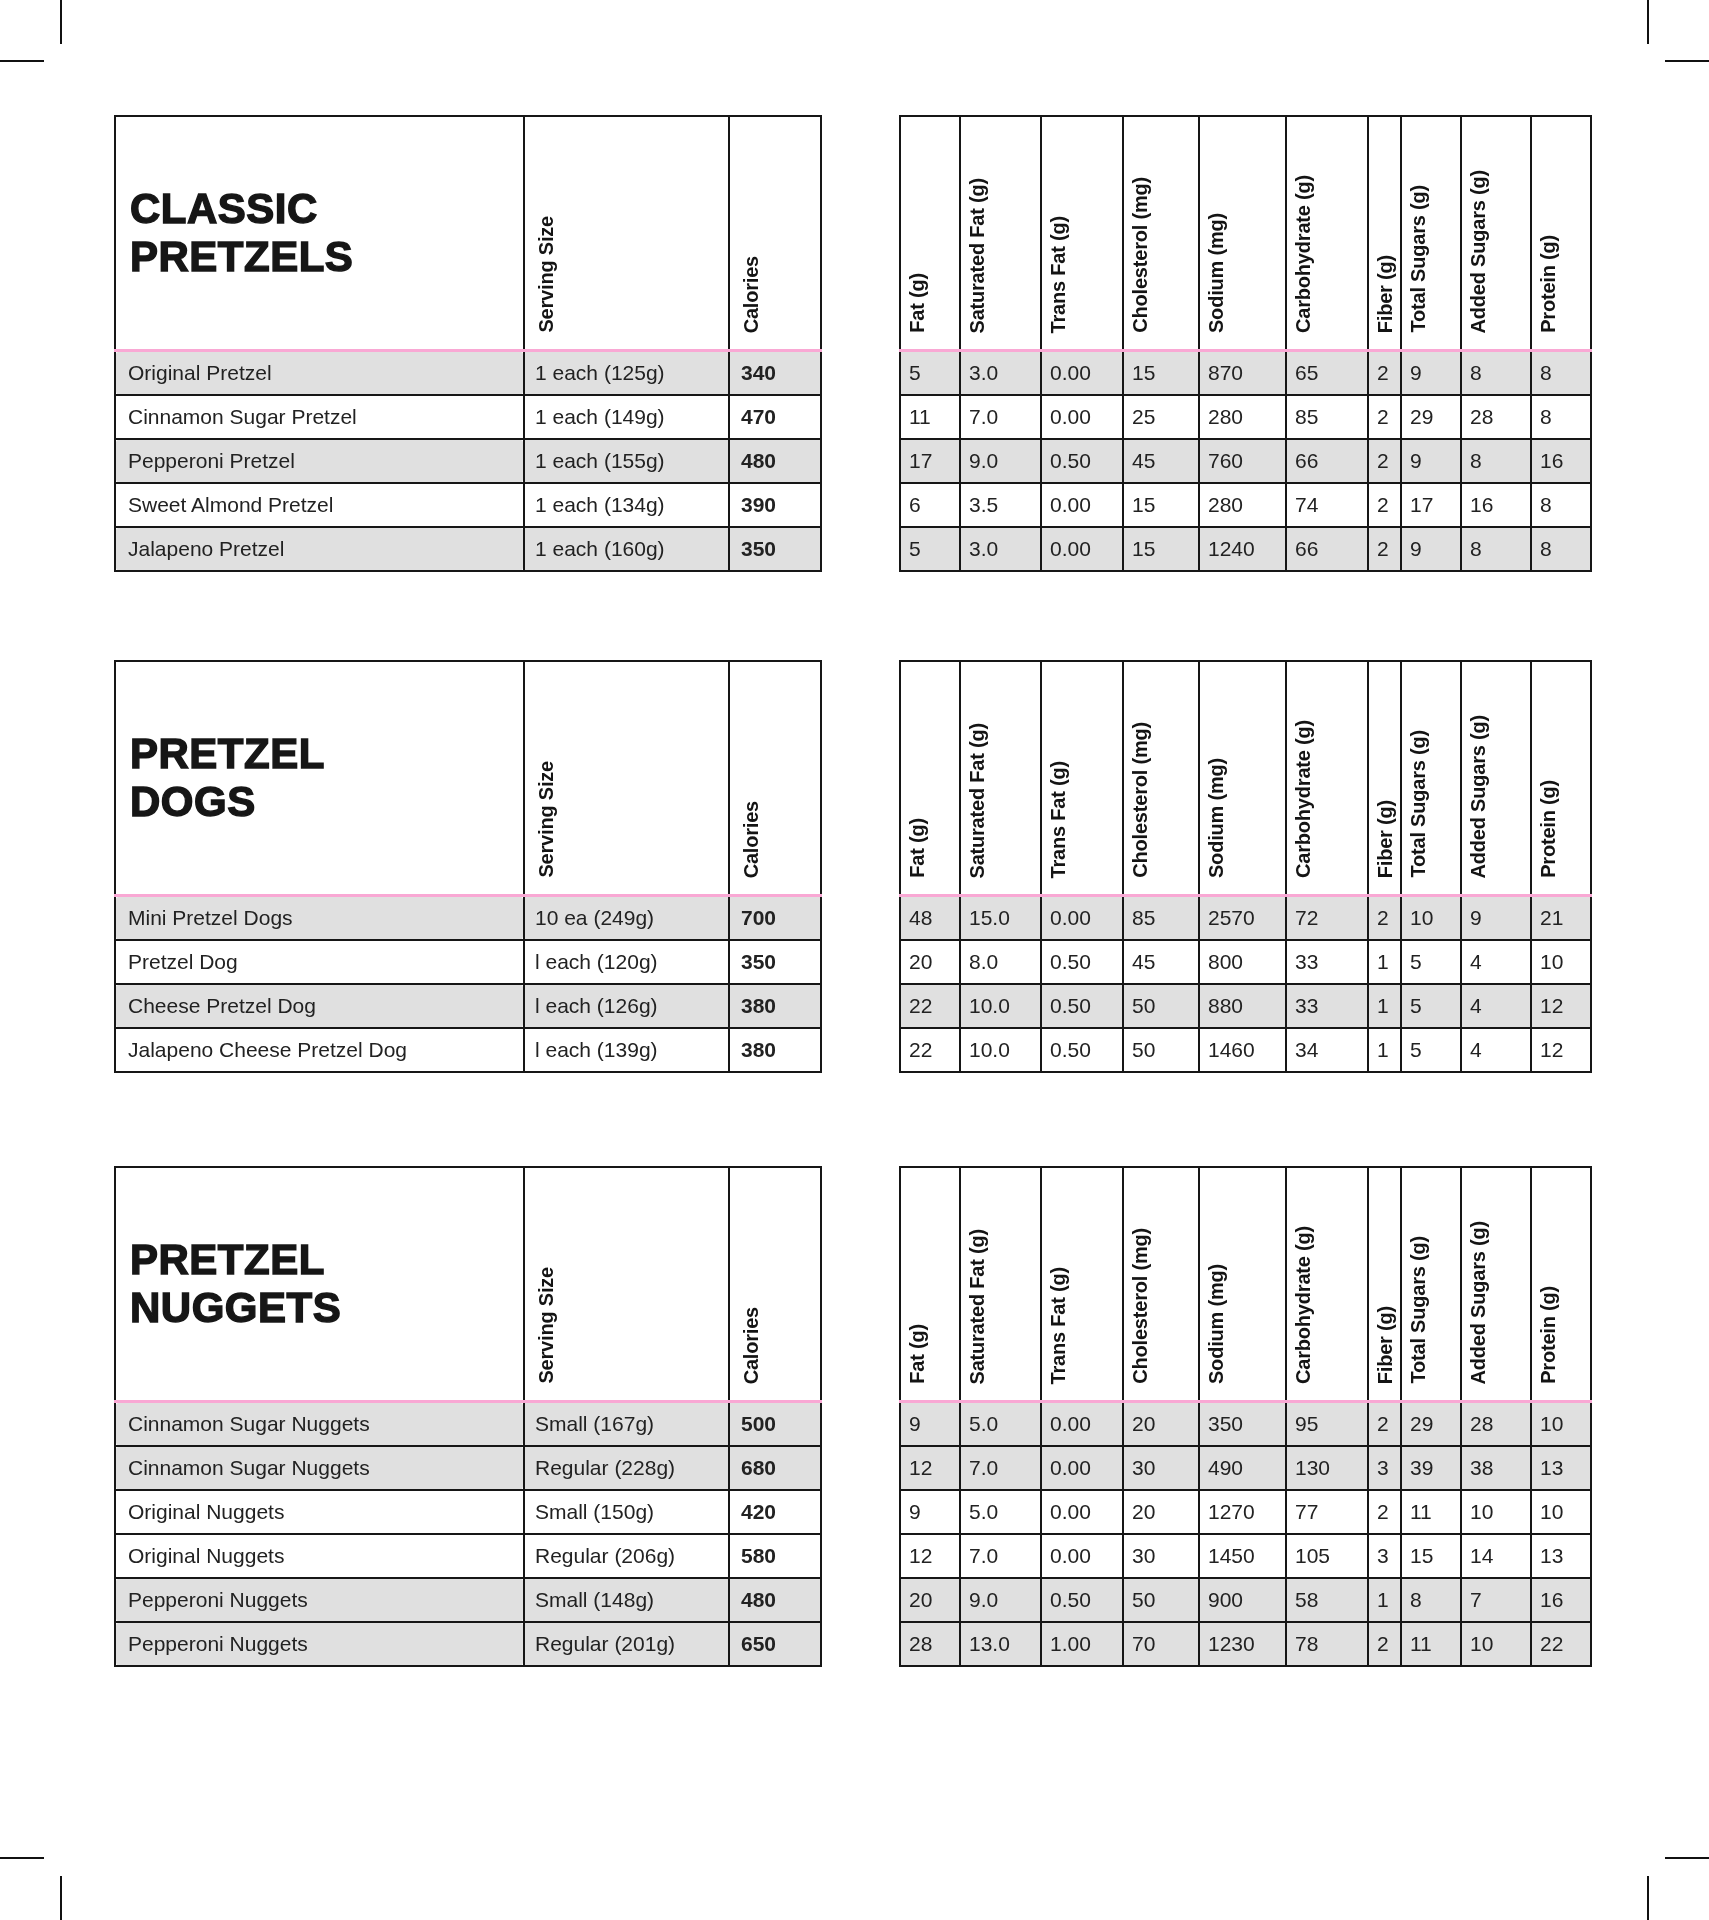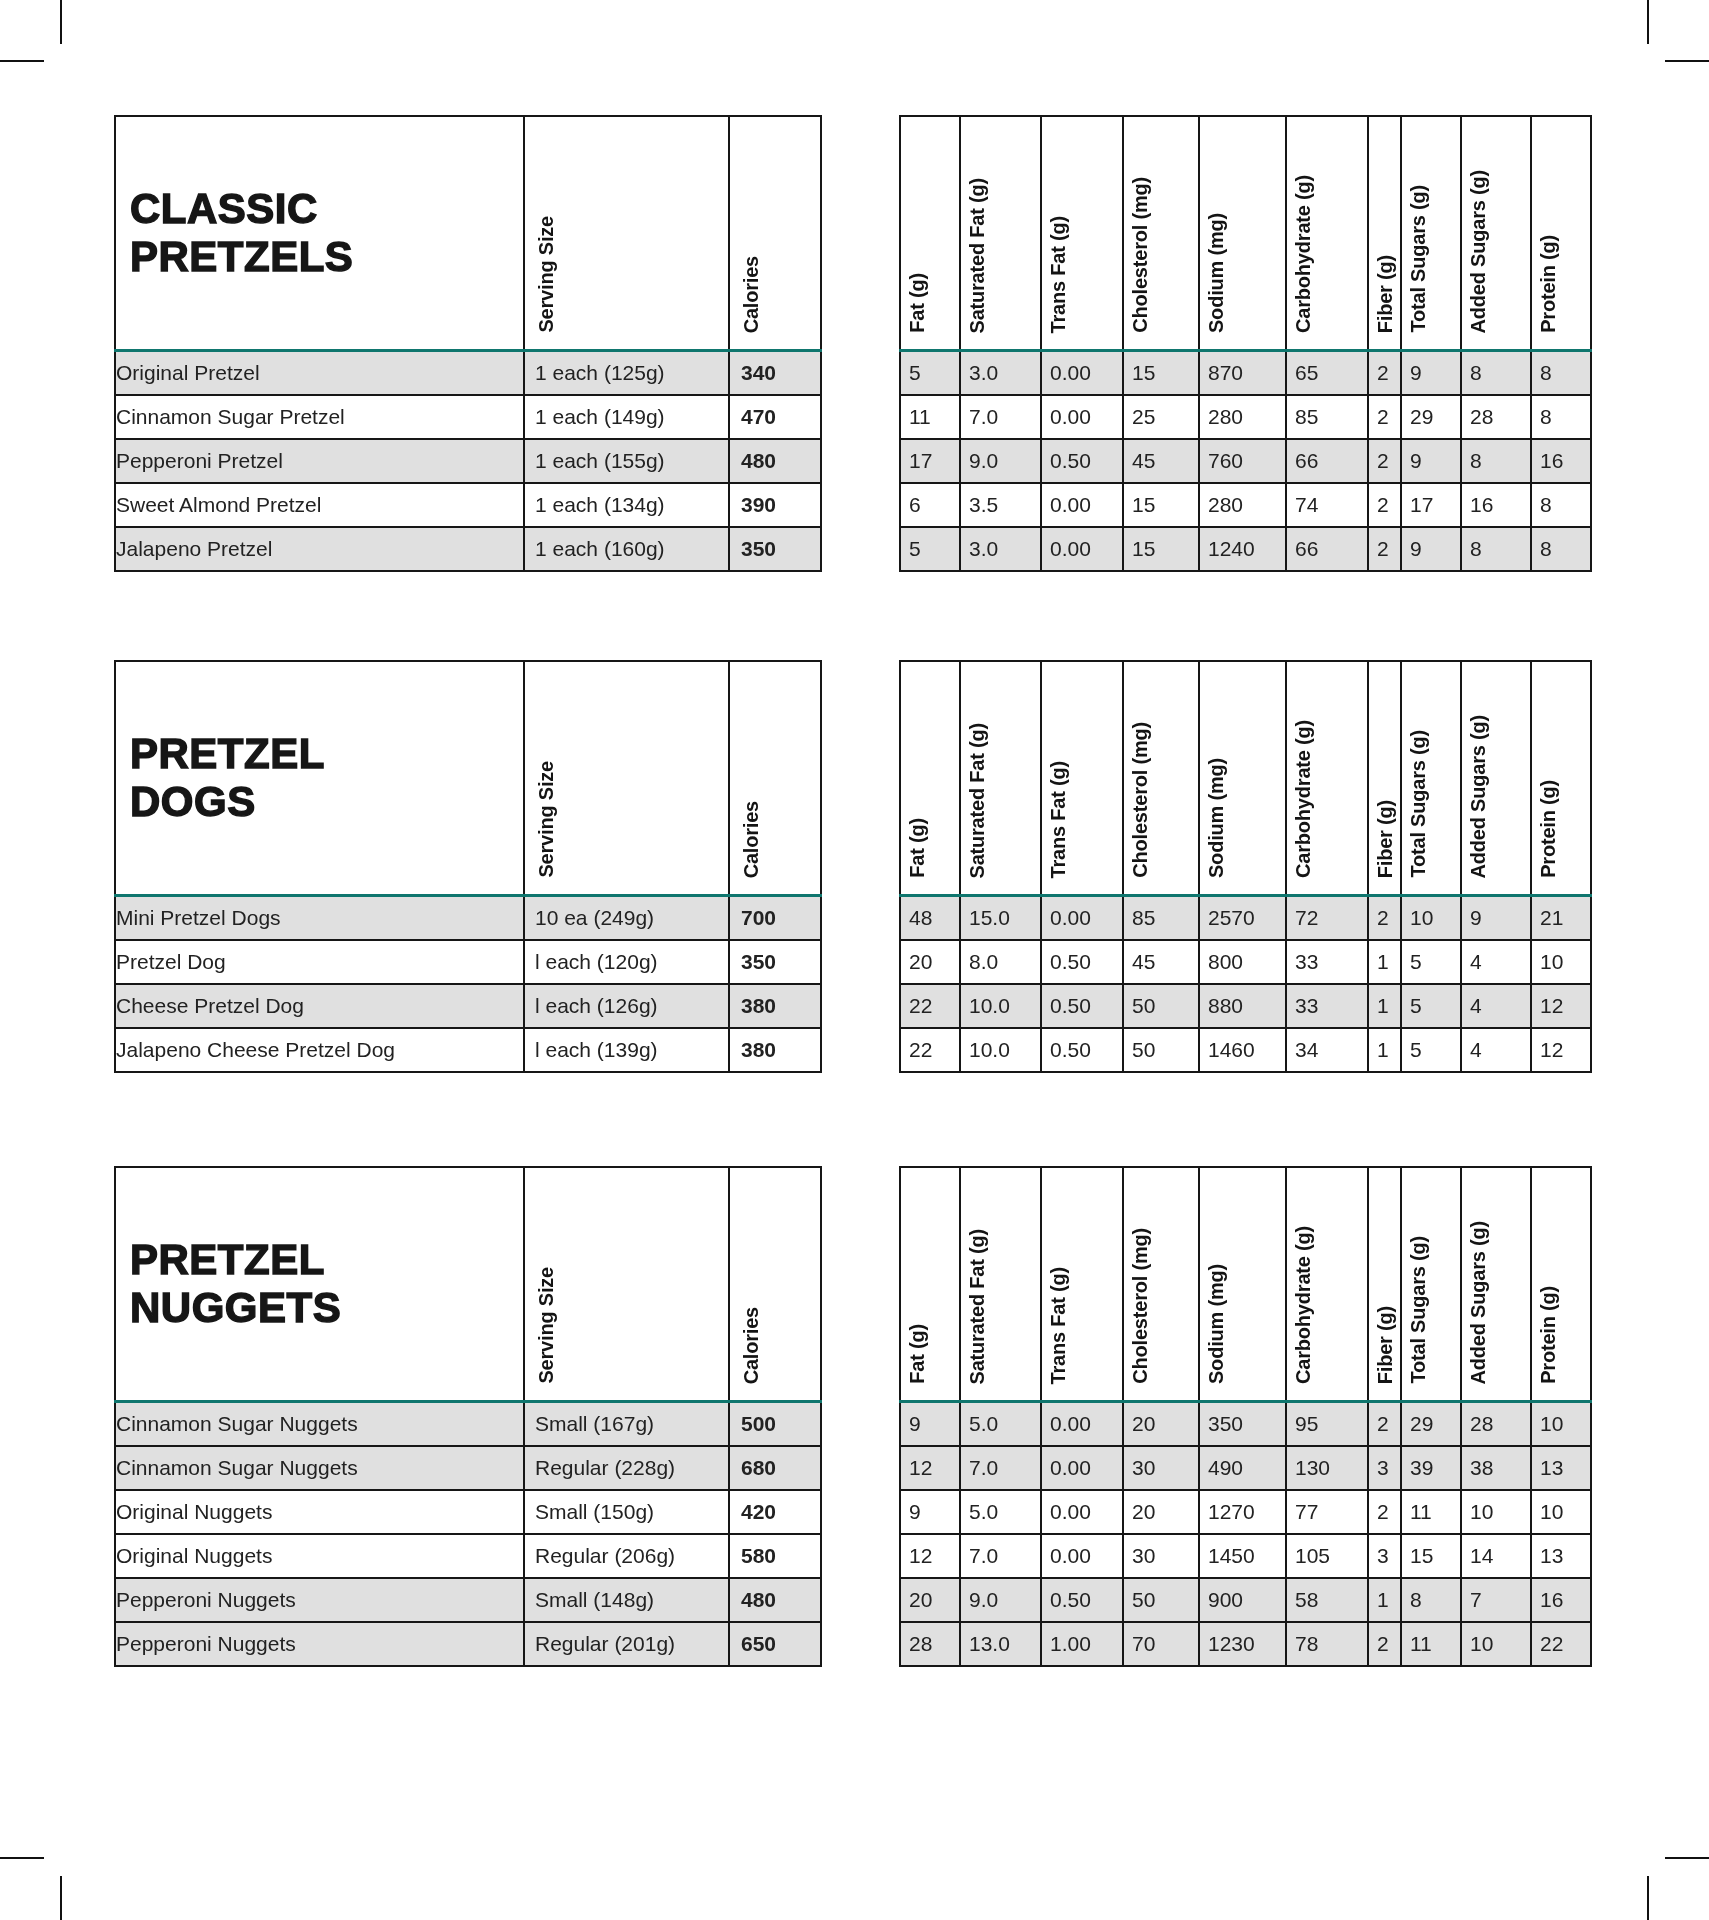--- a/index.html
+++ b/index.html
@@ -19,21 +19,21 @@
   .section { position:absolute; left:0; top:0; width:1709px; }
   #sections .section:nth-child(1) { top:115px; }
   #sections .section:nth-child(2) { top:660px; }
   #sections .section:nth-child(3) { top:1166px; }
 
   table.tbl { border-collapse:collapse; table-layout:fixed; position:absolute; top:0; }
   table.tbl.left  { left:114px; width:706px; }
   table.tbl.right { left:899px; width:691px; }
 
   .tbl th, .tbl td { border:2px solid #161616; padding:0; }
-  .tbl thead th { height:220px; background:#ffffff; border-bottom:3px solid #0f766e; vertical-align:bottom; text-align:left; }
+  .tbl thead th { height:220px; background:#ffffff; border-bottom:3px solid #f9a8d4; vertical-align:bottom; text-align:left; }
   .tbl tbody tr { height:44px; }
   .tbl tbody td { background:#ffffff; vertical-align:middle; font-size:21px; color:#222; }
   .tbl tbody tr.shaded td { background:#e0e0e0; }
 
   
   col.c-name    { width:409px; }
   col.c-serving { width:205px; }
   col.c-cal     { width:92px;  }
   
   col.c0 { width:60px; } col.c1 { width:81px; } col.c2 { width:82px; }
@@ -51,21 +51,21 @@
   }
 
   .vh { padding-left:10px !important; padding-bottom:12px !important; }
   table.tbl.right .vh { padding-left:5px !important; }
   .vtext {
     display:inline-block; writing-mode:vertical-rl; transform:rotate(180deg);
     white-space:nowrap; font-weight:700; font-size:20px; letter-spacing:-0.2px;
     color:#141414;
   }
 
-  td.cell-name    { padding-left:0; }
+  td.cell-name    { padding-left:12px;border-radius:6px; }
   td.cell-serving { padding-left:10px;margin-left:10px; }
   td.cell-cal     { padding-left:11px;font-weight:bold; }
   td.cell-val     { padding-left:8px;  }
 </style>
 </head>
 <body>
 
 <div class="page">
 
   <div class="crop v" style="left:60px;   top:0;"></div>

